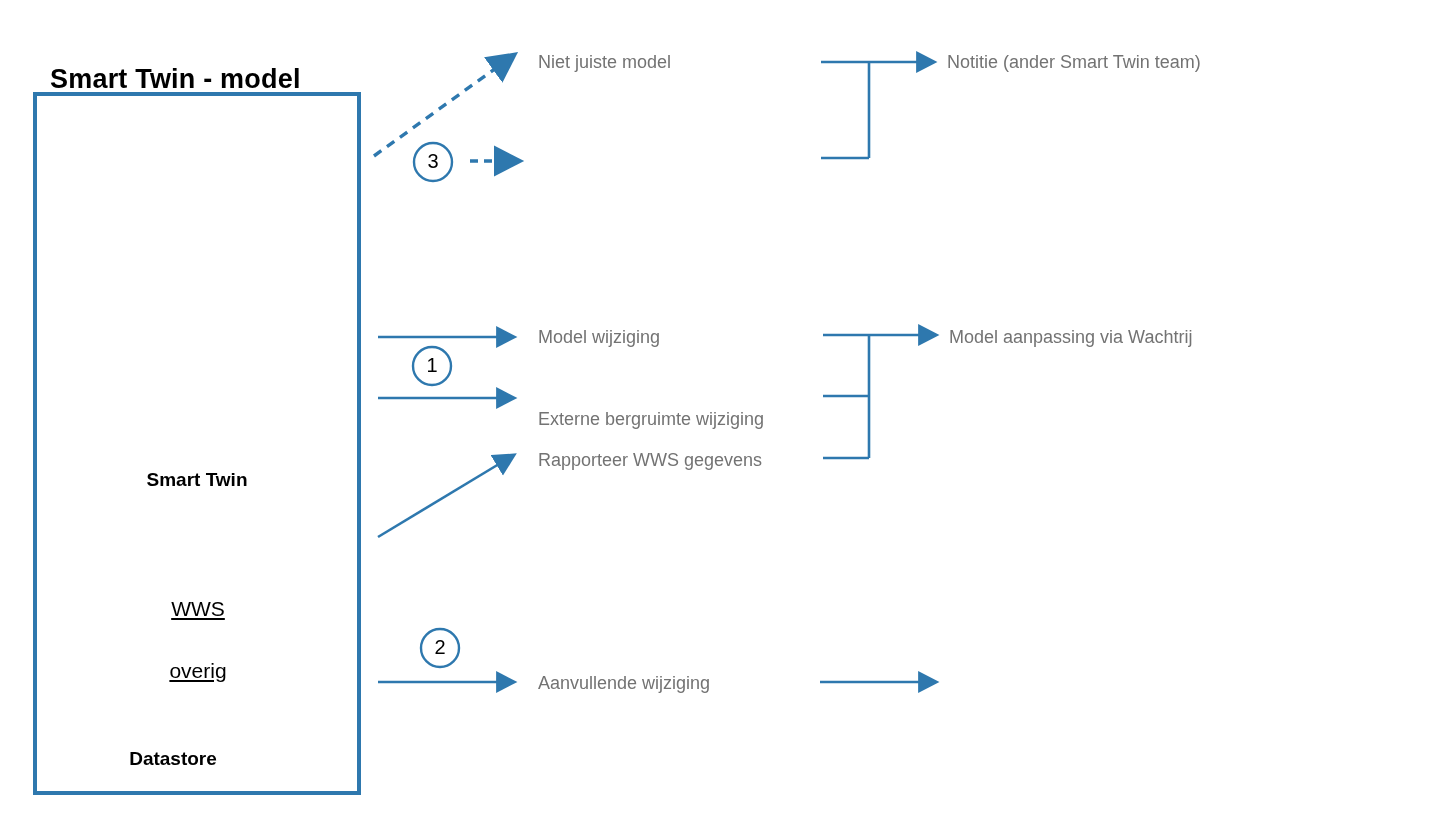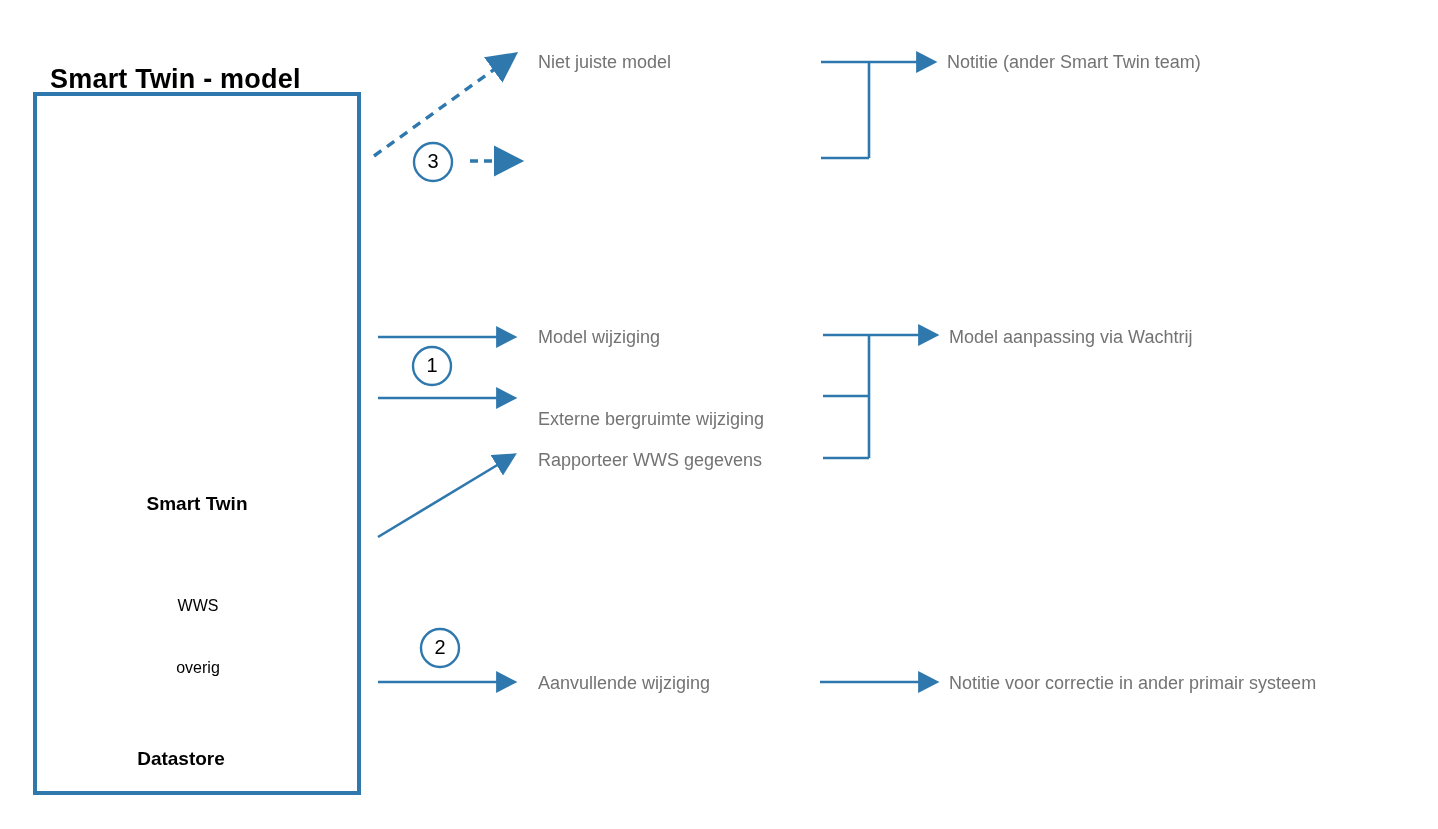--- a/index.html
+++ b/index.html
@@ -9,25 +9,25 @@
   #svg-layer{position:absolute;left:0;top:0;width:1438px;height:829px;}
 
   .title{position:absolute;left:50px;top:18px;font-size:27px;font-weight:bold;
          letter-spacing:.2px;color:#000;white-space:nowrap;margin-top:46px;}
 
   .container-box{position:absolute;left:33px;top:92px;width:328px;height:703px;
          border:4px solid #2E78AE;background:#fff;box-sizing:border-box;}
 
   .caption{position:absolute;font-size:19px;font-weight:bold;color:#000;
            text-align:center;white-space:nowrap;}
-  .cap-smarttwin{left:33px;top:469px;width:328px;margin-top:24px;}
-  .cap-datastore{left:33px;top:748px;width:280px;padding-left:8px;}
+  .cap-smarttwin{left:33px;top:469px;width:328px;}
+  .cap-datastore{left:33px;top:748px;width:280px;}
 
-  .cyl-label{position:absolute;font-size:16px;color:#000;text-align:center;
-             white-space:nowrap;}
+  .cyl-label{position:absolute;font-size:21px;color:#000;text-align:center;
+             white-space:nowrap;text-decoration:underline;}
   .cyl-wws{left:118px;top:597px;width:160px;}
   .cyl-overig{left:118px;top:659px;width:160px;}
 
   .node-label{position:absolute;font-size:18px;color:#737373;line-height:28px;
               white-space:pre;}
   .num-label{position:absolute;font-size:20px;color:#000;text-align:center;
              white-space:nowrap;}
 </style>
 </head>
 <body>
@@ -131,19 +131,18 @@
 
   <div class="node-label" style="left:538px;top:48px;">Niet juiste model</div>
   <div class="node-label" style="left:947px;top:48px;">Notitie (ander Smart Twin team)</div>
 
   <div class="node-label" style="left:538px;top:323px;">Model wijziging</div>
   <div class="node-label" style="left:538px;top:384px;margin-top:21px;">Externe bergruimte wijziging</div>
   <div class="node-label" style="left:538px;top:446px;">Rapporteer WWS gegevens</div>
   <div class="node-label" style="left:949px;top:323px;">Model aanpassing via Wachtrij</div>
 
   <div class="node-label" style="left:538px;top:669px;">Aanvullende wijziging</div>
-  <div class="node-label" style="left:949px;top:669px;">Notitie voor correctie in ander primair systeem</div>
 
   <div class="num-label" style="left:413px;top:150px;width:40px;">3</div>
   <div class="num-label" style="left:412px;top:354px;width:40px;">1</div>
   <div class="num-label" style="left:420px;top:636px;width:40px;">2</div>
 
 </div>
 
 </body></html>

